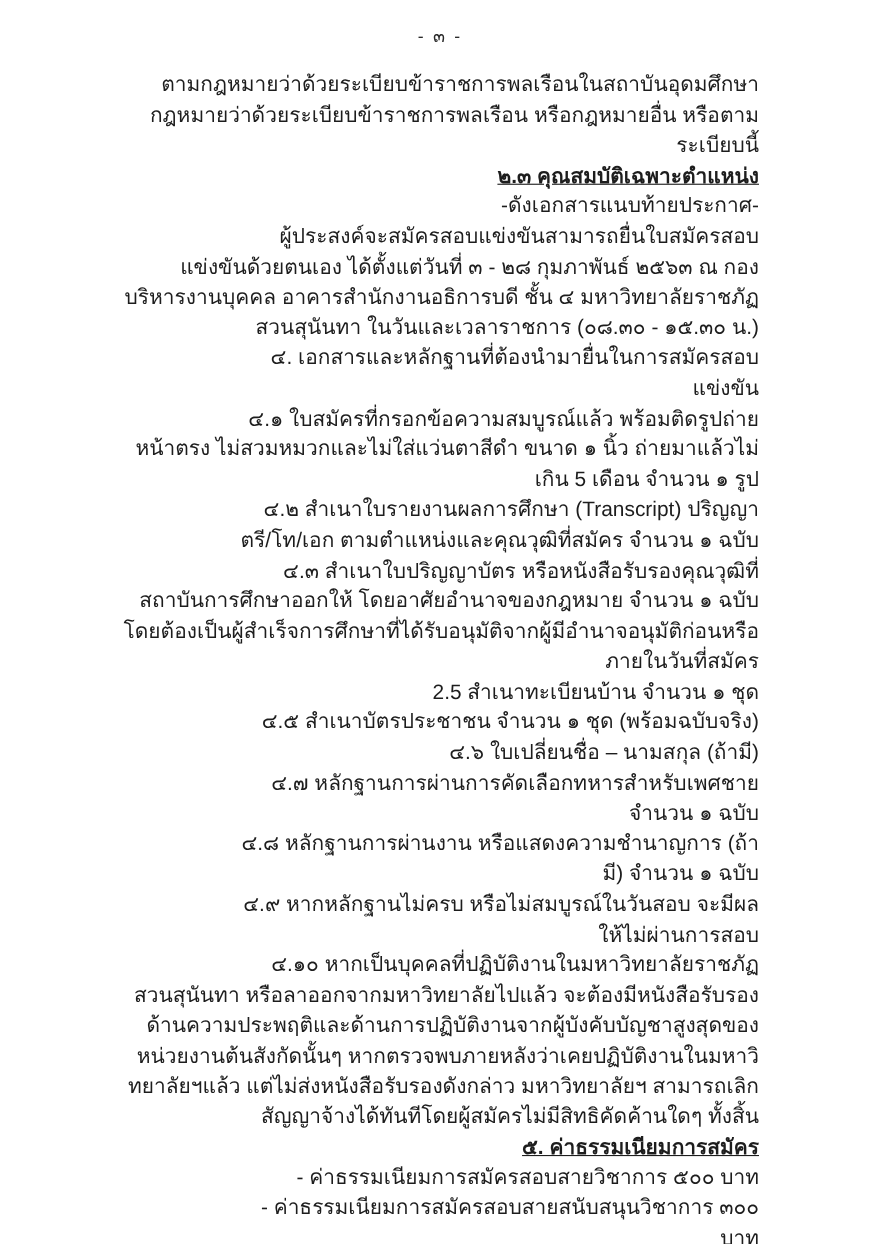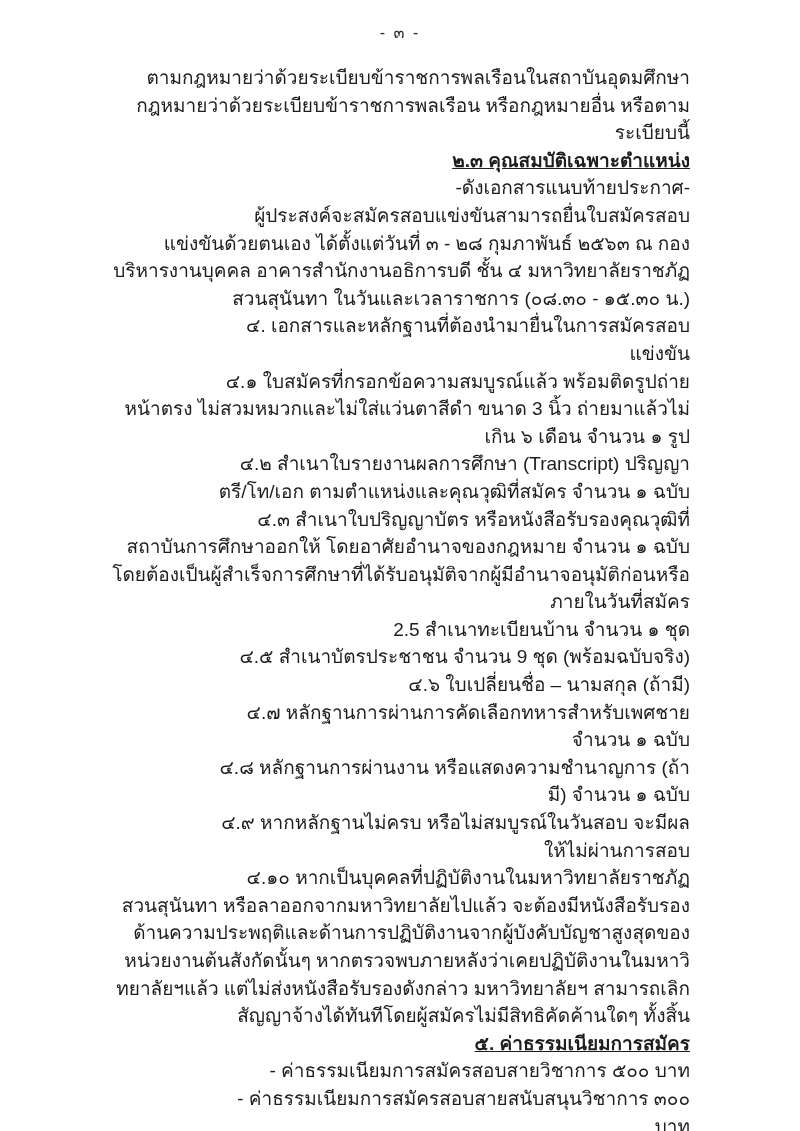--- a/index.html
+++ b/index.html
@@ -49,25 +49,25 @@
   <div class="content">
 
     <div class="block">ตามกฎหมายว่าด้วยระเบียบข้าราชการพลเรือนในสถาบันอุดมศึกษา กฎหมายว่าด้วยระเบียบข้าราชการพลเรือน หรือกฎหมายอื่น หรือตามระเบียบนี้</div>
 
     <div class="block indent bold">๒.๓ คุณสมบัติเฉพาะตำแหน่ง</div>
     <div class="block indent">-ดังเอกสารแนบท้ายประกาศ-</div>
 
     <div class="block indent">ผู้ประสงค์จะสมัครสอบแข่งขันสามารถยื่นใบสมัครสอบแข่งขันด้วยตนเอง  ได้ตั้งแต่วันที่ ๓ - ๒๘ กุมภาพันธ์ ๒๕๖๓ ณ กองบริหารงานบุคคล อาคารสำนักงานอธิการบดี ชั้น ๔ มหาวิทยาลัยราชภัฏสวนสุนันทา ในวันและเวลาราชการ (๐๘.๓๐ - ๑๕.๓๐ น.)</div>
 
     <div class="block indent">๔. เอกสารและหลักฐานที่ต้องนำมายื่นในการสมัครสอบแข่งขัน</div>
-    <div class="block indent">๔.๑ ใบสมัครที่กรอกข้อความสมบูรณ์แล้ว พร้อมติดรูปถ่ายหน้าตรง ไม่สวมหมวกและไม่ใส่แว่นตาสีดำ ขนาด 3 นิ้ว ถ่ายมาแล้วไม่เกิน ๖ เดือน จำนวน ๑ รูป</div>
+    <div class="block indent">๔.๑ ใบสมัครที่กรอกข้อความสมบูรณ์แล้ว พร้อมติดรูปถ่ายหน้าตรง ไม่สวมหมวกและไม่ใส่แว่นตาสีดำ ขนาด ๑ นิ้ว ถ่ายมาแล้วไม่เกิน 5 เดือน จำนวน ๑ รูป</div>
     <div class="block indent">๔.๒ สำเนาใบรายงานผลการศึกษา (Transcript) ปริญญาตรี/โท/เอก ตามตำแหน่งและคุณวุฒิที่สมัคร จำนวน ๑ ฉบับ</div>
     <div class="block indent">๔.๓  สำเนาใบปริญญาบัตร  หรือหนังสือรับรองคุณวุฒิที่สถาบันการศึกษาออกให้  โดยอาศัยอำนาจของกฎหมาย จำนวน ๑ ฉบับ โดยต้องเป็นผู้สำเร็จการศึกษาที่ได้รับอนุมัติจากผู้มีอำนาจอนุมัติก่อนหรือภายในวันที่สมัคร</div>
     <div class="block indent">2.5 สำเนาทะเบียนบ้าน จำนวน ๑ ชุด</div>
-    <div class="block indent">๔.๕ สำเนาบัตรประชาชน จำนวน 9 ชุด (พร้อมฉบับจริง)</div>
+    <div class="block indent">๔.๕ สำเนาบัตรประชาชน จำนวน ๑ ชุด (พร้อมฉบับจริง)</div>
     <div class="block indent">๔.๖ ใบเปลี่ยนชื่อ – นามสกุล (ถ้ามี)</div>
     <div class="block indent">๔.๗ หลักฐานการผ่านการคัดเลือกทหารสำหรับเพศชาย จำนวน ๑ ฉบับ</div>
     <div class="block indent">๔.๘ หลักฐานการผ่านงาน หรือแสดงความชำนาญการ (ถ้ามี) จำนวน ๑ ฉบับ</div>
     <div class="block indent">๔.๙ หากหลักฐานไม่ครบ หรือไม่สมบูรณ์ในวันสอบ จะมีผลให้ไม่ผ่านการสอบ</div>
     <div class="block indent">๔.๑๐ หากเป็นบุคคลที่ปฏิบัติงานในมหาวิทยาลัยราชภัฏสวนสุนันทา หรือลาออกจากมหาวิทยาลัยไปแล้ว จะต้องมีหนังสือรับรองด้านความประพฤติและด้านการปฏิบัติงานจากผู้บังคับบัญชาสูงสุดของหน่วยงานต้นสังกัดนั้นๆ  หากตรวจพบภายหลังว่าเคยปฏิบัติงานในมหาวิทยาลัยฯแล้ว  แต่ไม่ส่งหนังสือรับรองดังกล่าว มหาวิทยาลัยฯ สามารถเลิกสัญญาจ้างได้ทันทีโดยผู้สมัครไม่มีสิทธิคัดค้านใดๆ ทั้งสิ้น</div>
 
     <div class="block indent bold">๕. ค่าธรรมเนียมการสมัคร</div>
     <div class="block indent">- ค่าธรรมเนียมการสมัครสอบสายวิชาการ ๕๐๐ บาท</div>
     <div class="block indent">- ค่าธรรมเนียมการสมัครสอบสายสนับสนุนวิชาการ ๓๐๐ บาท</div>
 

